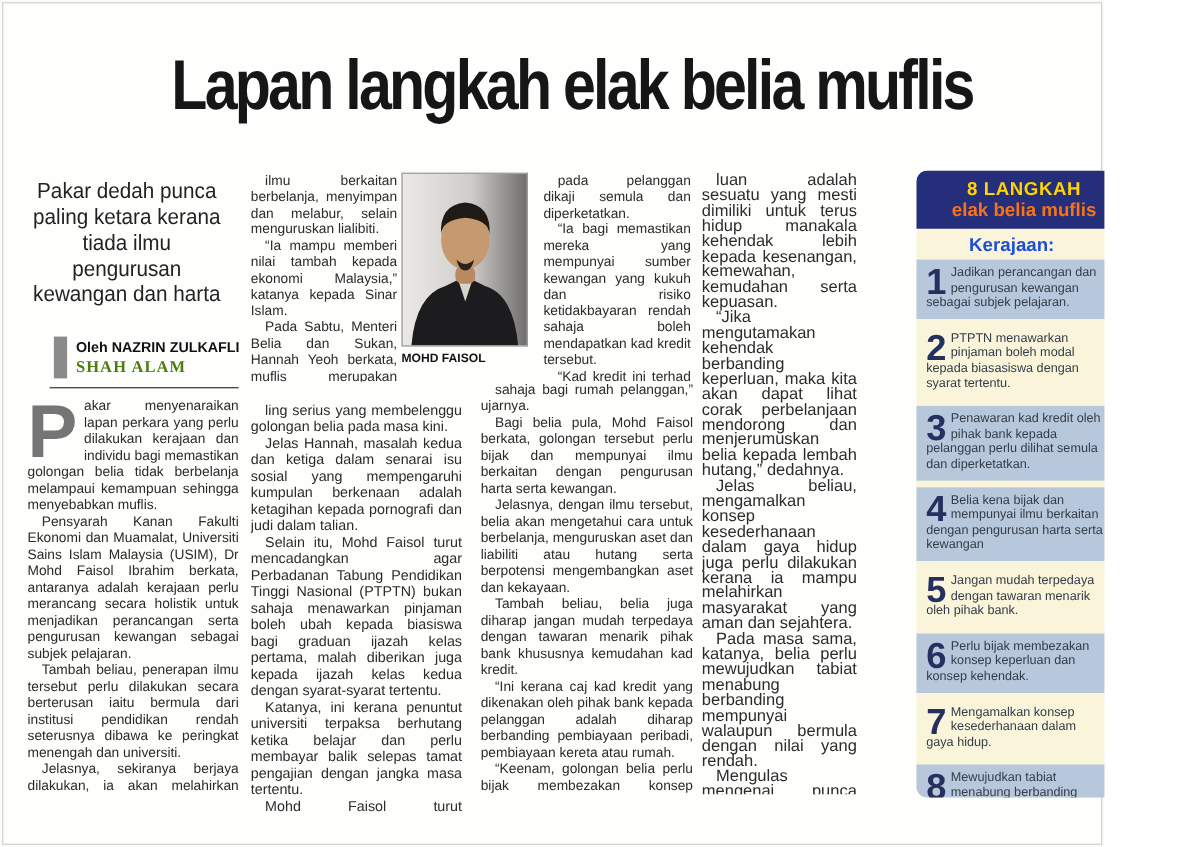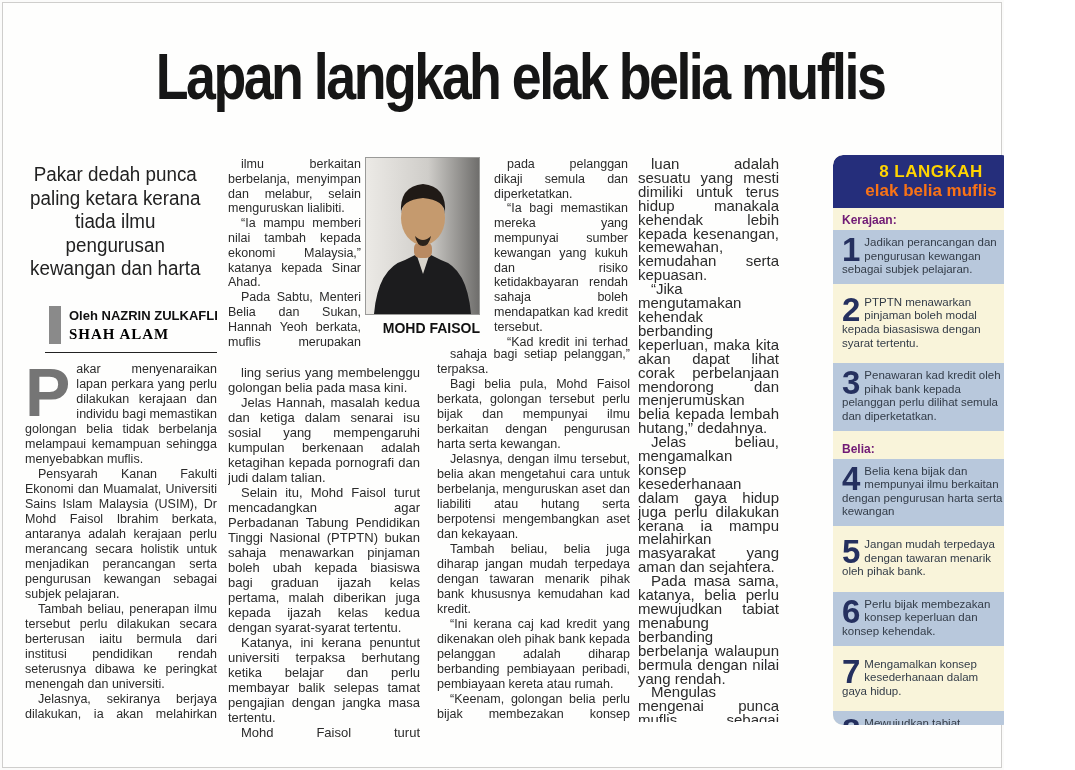--- a/index.html
+++ b/index.html
@@ -13,51 +13,51 @@
             transform:scaleX(0.84);transform-origin:50% 0;white-space:nowrap;}
 
   
   .standfirst{position:absolute;left:25px;top:163px;width:192px;text-align:center;
               font-size:20px;line-height:1.18;color:#222;font-weight:400;
               transform:scaleX(0.94);transform-origin:0 0;}
   .byline{position:absolute;left:25px;top:306px;width:192px;margin-left:24px;}
   .byline-block{float:left;width:12px;height:38px;background:#8a8a8a;margin-right:8px;}
   .byline-by{font-size:13px;font-weight:bold;color:#111;padding-top:2px;}
   .byline-loc{font-family:"Liberation Serif","DejaVu Serif",serif;font-size:15px;
-              font-weight:bold;color:#000000;letter-spacing:1px;margin-top:3px;}
+              font-weight:bold;color:#4d7c0f;letter-spacing:1px;margin-top:3px;}
   .byline-rule{position:absolute;left:45px;top:352px;width:172px;border-top:1.5px solid #222;}
 
   
   .bodycol{position:absolute;text-align:justify;overflow:hidden;color:#2b2b2b;}
   .bodycol p{margin:0;text-indent:13px;}
   .bodycol p.noindent{text-indent:0;}
   #colA{left:25px;top:362px;width:192px;height:360px;font-size:12.5px;line-height:15px;}
   #colB-top{left:228px;top:157px;width:133px;height:190px;font-size:12.5px;line-height:14.8px;}
   #colC-top{left:494px;top:157px;width:134px;height:190px;font-size:12.5px;line-height:14.8px;}
   #colB-bot{left:228px;top:365px;width:192px;height:374px;font-size:13px;line-height:15px;}
   #colC-bot{left:437px;top:347px;width:193px;height:374px;font-size:12.5px;line-height:15px;}
   #colD{left:638px;top:157px;width:141px;height:565px;font-size:15px;line-height:13.9px;}
   .dropcap{float:left;font-size:68px;line-height:52px;font-weight:bold;color:#757575;
            padding:4px 6px 0 0;}
 
   
   .photo{position:absolute;left:365px;top:157px;width:115px;height:158px;border:1px solid #9a9a98;
          box-sizing:border-box;overflow:hidden;background:#cfcdc9;}
   .photo svg{display:block;}
-  .photo-caption{position:absolute;left:365px;top:320px;width:115px;text-align:right;
-                 font-size:14px;font-weight:bold;color:#111;}
+  .photo-caption{position:absolute;left:365px;top:320px;width:115px;text-align:left;
+                 font-size:11px;font-weight:bold;color:#111;}
 
   
   .sidebar{position:absolute;left:833px;top:155px;width:179px;height:570px;
            background:#f9f4da;border-radius:10px;overflow:hidden;box-sizing:border-box;}
   .sb-header{background:#252e7b;border-radius:10px 10px 0 0;text-align:center;
              padding:7px 4px 8px 21px;line-height:1.12;}
   .sb-title1{color:#ffd400;font-size:17px;font-weight:bold;letter-spacing:.5px;}
   .sb-title2{color:#f97316;font-size:17px;font-weight:bold;}
-  .sb-section{color:#701a75;font-size:12px;font-weight:bold;padding:5px 9px 3px 9px;}
+  .sb-section{color:#1d4ed8;font-size:17px;font-weight:bold;padding:5px 9px 3px 9px;margin-left:39px;}
   .sb-item{margin:0 0 6px 0;padding:6px 9px 7px 9px;font-size:11.5px;line-height:13.6px;
            color:#333c48;}
   .sb-item.blue{background:#b8c8dc;}
   .sb-item.cream{background:transparent;}
   .sb-item.last{border-radius:0 0 10px 10px;margin-bottom:0;}
   .sb-num{float:left;font-size:33px;line-height:26px;font-weight:bold;color:#25305f;
           padding:1px 4px 0 0;}
 </style>
 </head>
 <body>
@@ -81,21 +81,21 @@
     <div>
         <p>Pensyarah Kanan Fakulti Ekonomi dan Muamalat, Universiti Sains Islam Malaysia (USIM), Dr Mohd Faisol Ibrahim berkata, antaranya adalah kerajaan perlu merancang secara holistik untuk menjadikan perancangan serta pengurusan kewangan sebagai subjek pelajaran.</p>
         <p>Tambah beliau, penerapan ilmu tersebut perlu dilakukan secara berterusan iaitu bermula dari institusi pendidikan rendah seterusnya dibawa ke peringkat menengah dan universiti.</p>
         <p>Jelasnya, sekiranya berjaya dilakukan, ia akan melahirkan modal insan yang mempunyai</p>
       </div>
   </div>
 
   <div class="bodycol" id="colB-top">
     <div>
         <p>ilmu berkaitan berbelanja, menyimpan dan melabur, selain menguruskan lialibiti.</p>
-        <p>“Ia mampu memberi nilai tambah kepada ekonomi Malaysia,” katanya kepada Sinar Ahad.</p>
+        <p>“Ia mampu memberi nilai tambah kepada ekonomi Malaysia,” katanya kepada Sinar Islam.</p>
         <p>Pada Sabtu, Menteri Belia dan Sukan, Hannah Yeoh berkata, muflis merupakan masalah pa-</p>
       </div>
   </div>
   <div class="bodycol" id="colB-bot">
     <div>
         <p>ling serius yang membelenggu golongan belia pada masa kini.</p>
         <p>Jelas Hannah, masalah kedua dan ketiga dalam senarai isu sosial yang mempengaruhi kumpulan berkenaan adalah ketagihan kepada pornografi dan judi dalam talian.</p>
         <p>Selain itu, Mohd Faisol turut mencadangkan agar Perbadanan Tabung Pendidikan Tinggi Nasional (PTPTN) bukan sahaja menawarkan pinjaman boleh ubah kepada biasiswa bagi graduan ijazah kelas pertama, malah diberikan juga kepada ijazah kelas kedua dengan syarat-syarat tertentu.</p>
         <p>Katanya, ini kerana penuntut universiti terpaksa berhutang ketika belajar dan perlu membayar balik selepas tamat pengajian dengan jangka masa tertentu.</p>
         <p>Mohd Faisol turut berpandangan supaya penawaran kad kredit oleh pihak bank ke-</p>
@@ -124,35 +124,35 @@
 
   <div class="bodycol" id="colC-top">
     <div>
         <p>pada pelanggan dikaji semula dan diperketatkan.</p>
         <p>“Ia bagi memastikan mereka yang mempunyai sumber kewangan yang kukuh dan risiko ketidakbayaran rendah sahaja boleh mendapatkan kad kredit tersebut.</p>
         <p>“Kad kredit ini terhad maksimum dua</p>
       </div>
   </div>
   <div class="bodycol" id="colC-bot">
     <div>
-        <p>sahaja bagi setiap pelanggan,” terpaksa.</p>
+        <p>sahaja bagi rumah pelanggan,” ujarnya.</p>
         <p>Bagi belia pula, Mohd Faisol berkata, golongan tersebut perlu bijak dan mempunyai ilmu berkaitan dengan pengurusan harta serta kewangan.</p>
         <p>Jelasnya, dengan ilmu tersebut, belia akan mengetahui cara untuk berbelanja, menguruskan aset dan liabiliti atau hutang serta berpotensi mengembangkan aset dan kekayaan.</p>
         <p>Tambah beliau, belia juga diharap jangan mudah terpedaya dengan tawaran menarik pihak bank khususnya kemudahan kad kredit.</p>
         <p>“Ini kerana caj kad kredit yang dikenakan oleh pihak bank kepada pelanggan adalah diharap berbanding pembiayaan peribadi, pembiayaan kereta atau rumah.</p>
         <p>“Keenam, golongan belia perlu bijak membezakan konsep keperluan dan kehendak. Keper-</p>
       </div>
   </div>
 
   <div class="bodycol" id="colD">
     <div>
         <p>luan adalah sesuatu yang mesti dimiliki untuk terus hidup manakala kehendak lebih kepada kesenangan, kemewahan, kemudahan serta kepuasan.</p>
         <p>“Jika mengutamakan kehendak berbanding keperluan, maka kita akan dapat lihat corak perbelanjaan mendorong dan menjerumuskan belia kepada lembah hutang,” dedahnya.</p>
         <p>Jelas beliau, mengamalkan konsep kesederhanaan dalam gaya hidup juga perlu dilakukan kerana ia mampu melahirkan masyarakat yang aman dan sejahtera.</p>
-        <p>Pada masa sama, katanya, belia perlu mewujudkan tabiat menabung berbanding berbelanja walaupun bermula dengan nilai yang rendah.</p>
+        <p>Pada masa sama, katanya, belia perlu mewujudkan tabiat menabung berbanding mempunyai walaupun bermula dengan nilai yang rendah.</p>
         <p>Mengulas mengenai punca muflis sebagai masalah terbesar bagi belia, Mohd Faisol berkata, sebab paling ketara adalah kerana tiada ilmu berkaitan pengurusan kewangan dan harta.</p>
       </div>
   </div>
 
   <div class="sidebar">
     <div class="sb-header">
       <div class="sb-title1">8 LANGKAH</div>
       <div class="sb-title2">elak belia muflis</div>
     </div>
     <div class="sb-section">Kerajaan:</div>
@@ -160,21 +160,20 @@
     <div class="sb-item blue">
       <span class="sb-num">1</span><span>Jadikan perancangan dan pengurusan kewangan sebagai subjek pelajaran.</span>
     </div>
     <div class="sb-item cream">
       <span class="sb-num">2</span><span>PTPTN menawarkan pinjaman boleh modal kepada biasasiswa dengan syarat tertentu.</span>
     </div>
     <div class="sb-item blue">
       <span class="sb-num">3</span><span>Penawaran kad kredit oleh pihak bank kepada pelanggan perlu dilihat semula dan diperketatkan.</span>
     </div>
 
-    <div class="sb-section">Belia:</div>
 
     <div class="sb-item blue">
       <span class="sb-num">4</span><span>Belia kena bijak dan mempunyai ilmu berkaitan dengan pengurusan harta serta kewangan</span>
     </div>
     <div class="sb-item cream">
       <span class="sb-num">5</span><span>Jangan mudah terpedaya dengan tawaran menarik oleh pihak bank.</span>
     </div>
     <div class="sb-item blue">
       <span class="sb-num">6</span><span>Perlu bijak membezakan konsep keperluan dan konsep kehendak.</span>
     </div>

